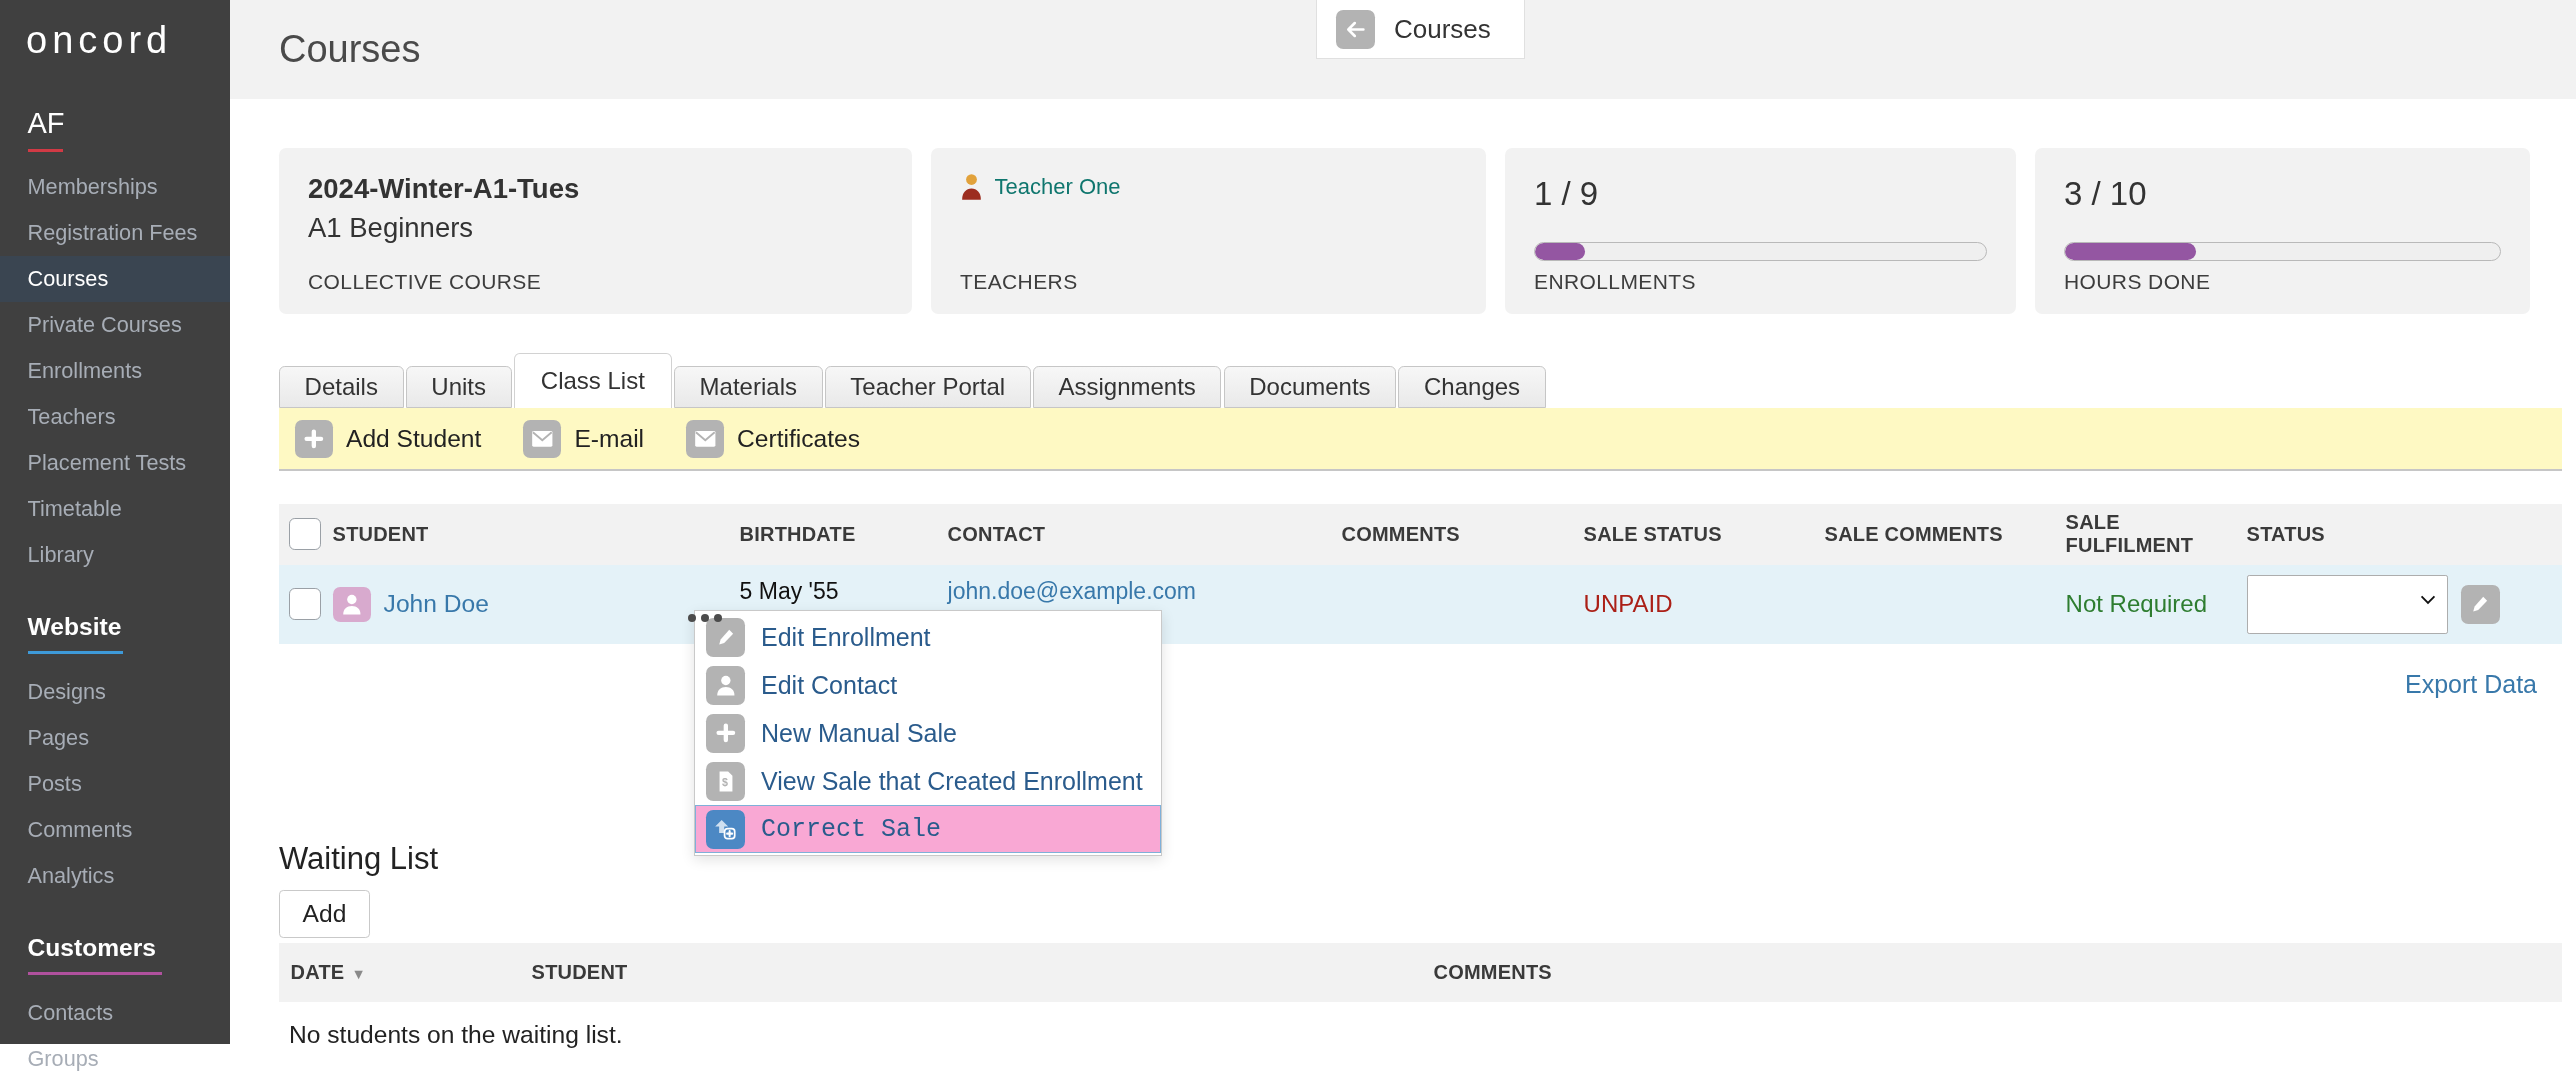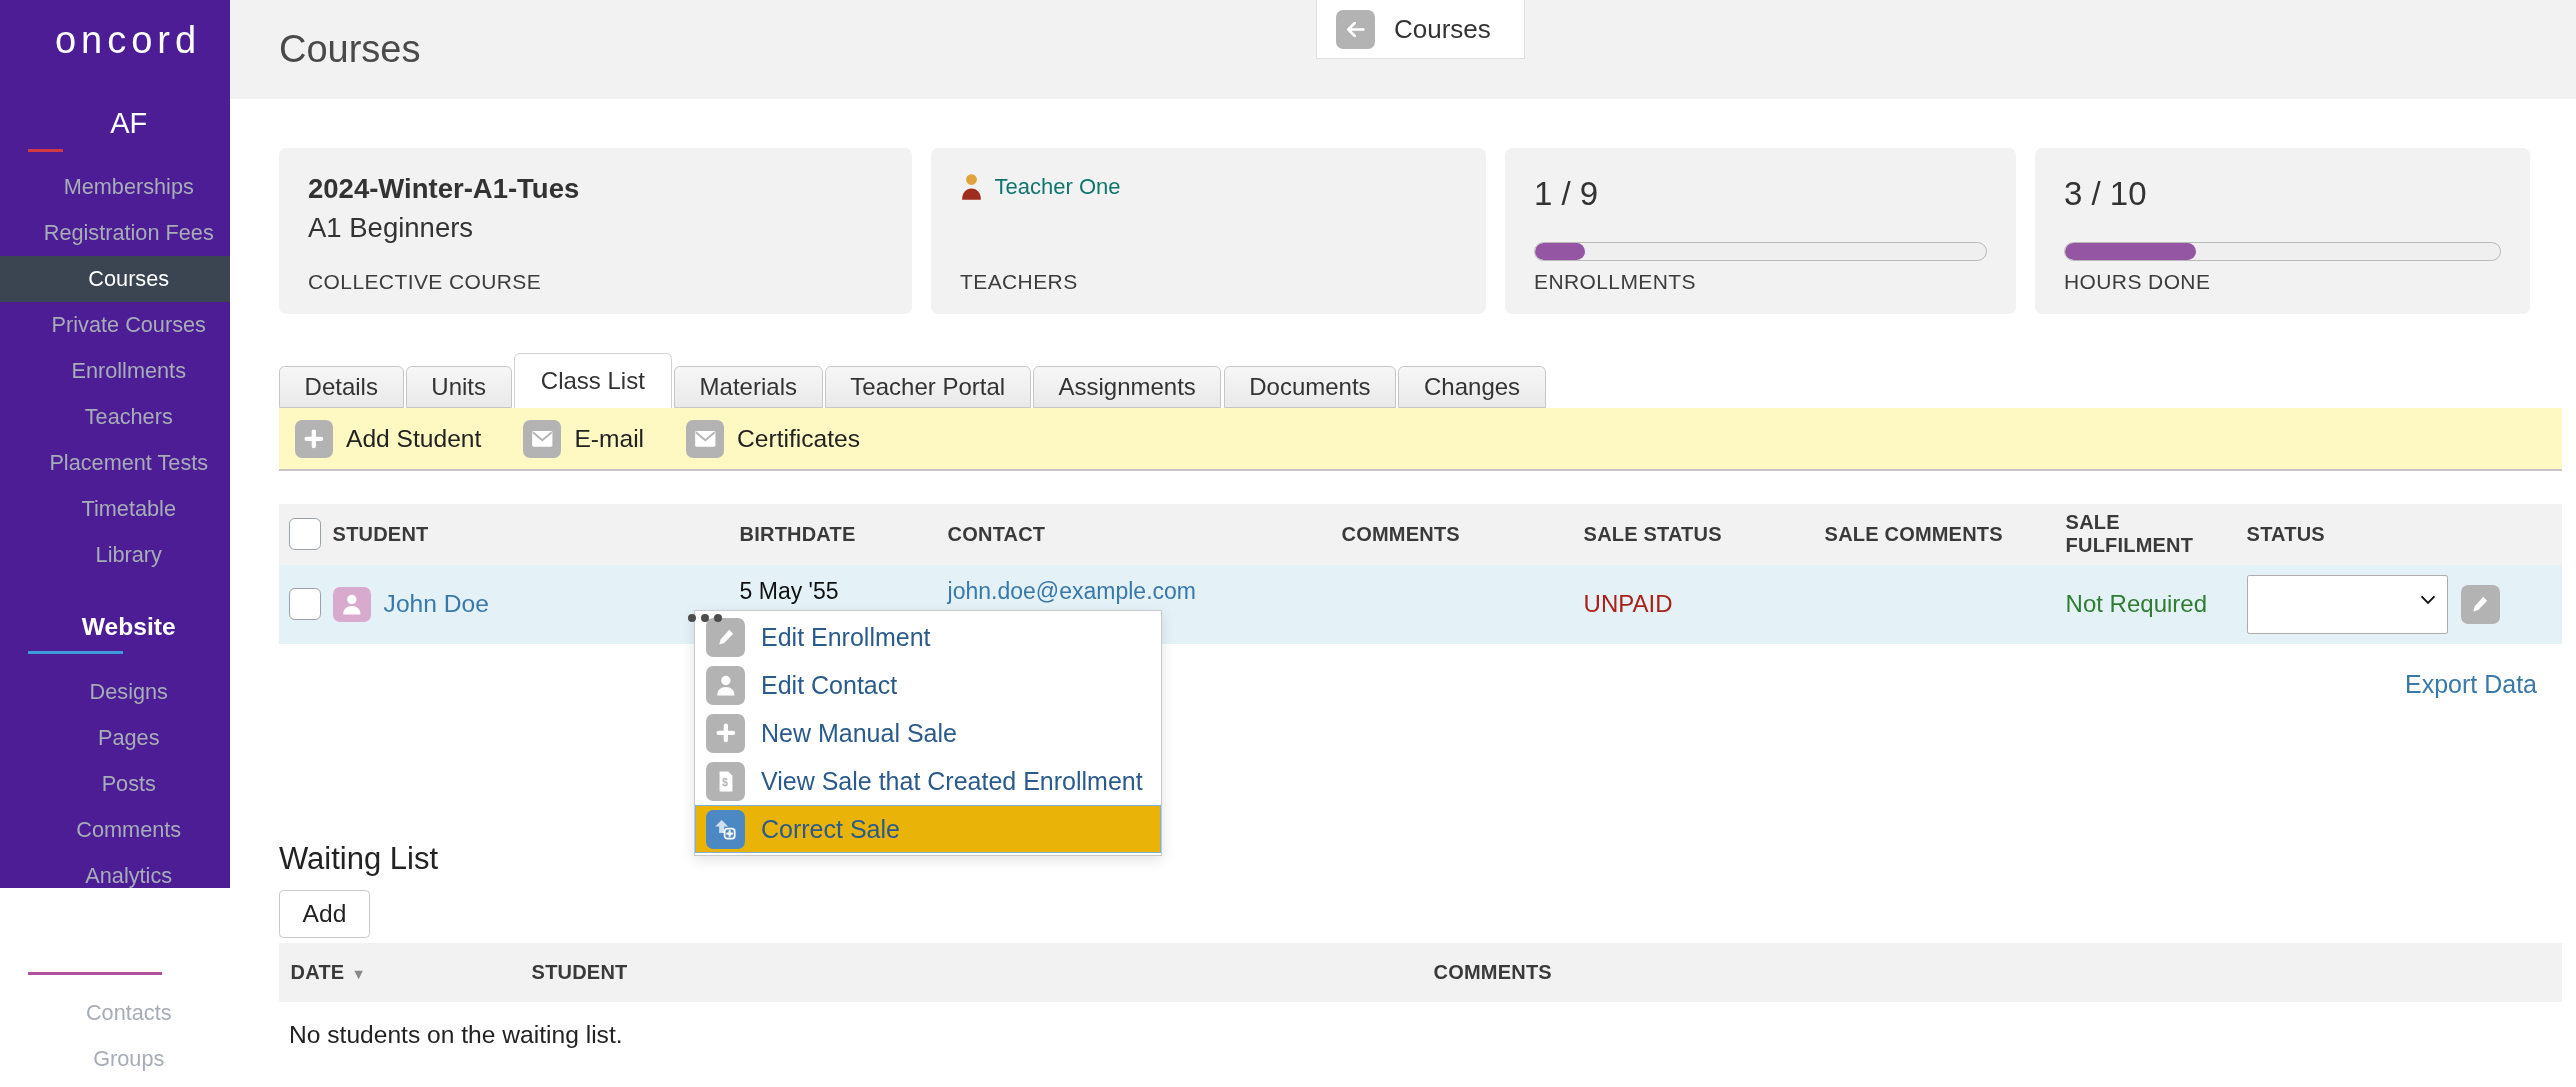--- a/index.html
+++ b/index.html
@@ -1,20 +1,20 @@
 <!DOCTYPE html>
 <html style="font-size:11.6px"><head>
 <meta charset="utf-8">
 <style>
   * { box-sizing: border-box; margin: 0; padding: 0; }
   body { font-family: "Liberation Sans", sans-serif; background: #fff; }
   .page { position: relative; width: 2576px; height: 1088px; background: #fff; overflow: hidden; }
 
   
-  .sidebar { position: absolute; left: 0; top: 0; width: 230px; height: 888px; background: #4c1d95; text-align: center; }
+  .sidebar { position: absolute; left: 0; top: 0; width: 230px; height: 1044px; background: #404040; }
   .logo { padding: 19px 0 0 26px; font-size: 38px; line-height: 43px; color: #fff; letter-spacing: 5px; font-weight: 400; }
   .workspace { margin: 45px 0 0 27.5px; font-size: 29px; color: #fff; font-weight: 500; }
   .ws-underline { width: 35px; height: 3.6px; background: #d13a45; margin: 8.7px 0 0 27.5px; }
   .nav { margin-top: 11.6px; }
   .nav-item { font-size: 21.7px; line-height: 46px; padding-left: 27.5px; color: #a7adb6; font-weight: 500; cursor: pointer; }
   .nav-item.active { background: #3a4551; color: #fff; }
   .side-heading { margin-top: 35px; padding-left: 27.5px; font-size: 24.6px; font-weight: bold; color: #fff; }
   .side-underline { height: 3.6px; margin: 10px 0 14.4px 27.5px; }
   .u-web { width: 95px; background: #3e9ad9; }
   .u-cust { width: 134px; background: #b0519e; }
@@ -74,21 +74,21 @@
   .sq-btn { width: 39px; height: 39px; background: #b3b3b3; border-radius: 7.2px; border: none; display: flex; align-items: center; justify-content: center; cursor: pointer; flex: none; }
   .dots { position: absolute; left: 458px; top: 515px; display: flex; gap: 5px; cursor: pointer; z-index: 11; }
   .dot { width: 8px; height: 8px; border-radius: 50%; background: #4c4c4c; }
 
   .export-row { text-align: right; padding-right: 24.6px; margin-top: 26px; }
   .export-link { font-size: 25px; color: #3878aa; cursor: pointer; }
 
   
   .menu { position: absolute; left: 464px; top: 511px; width: 468px; background: #fff; border: 1.4px solid #c9c9c9; box-shadow: 0 4.3px 13px rgba(0,0,0,0.12); z-index: 10; padding: 2.2px 0; }
   .menu-item { height: 48px; display: flex; align-items: center; gap: 16px; padding: 0 10px; font-size: 25px; color: #2a5b8c; font-weight: 500; border: 1.4px solid transparent; cursor: pointer; }
-  .menu-item.hl { background: #eab308; border-color: #7fb0d9; }
+  .menu-item.hl { background: #f9a8d4; border-color: #7fb0d9; font-family: Liberation Mono, monospace; }
   .m-ic { width: 39px; height: 39px; background: #b3b3b3; border-radius: 7.2px; display: flex; align-items: center; justify-content: center; flex: none; }
   .m-ic.blue { background: #4c88c4; }
 
   
   .wl-heading { margin-top: 142px; font-size: 31px; color: #222; }
   .wl-add { margin-top: 13px; width: 91px; height: 48px; background: #fff; border: 1.4px solid #c9c9c9; border-radius: 4.3px; font-size: 24.6px; color: #222; font-family: "Liberation Sans", sans-serif; cursor: pointer; }
   .wl-grid { display: grid; grid-template-columns: 241px 902px 1fr; align-items: center; }
   .wl-head { margin-top: 5.8px; background: #f2f2f2; height: 59px; }
   .sort-tri { font-size: 14.4px; color: #8a8a8a; margin-left: 7.2px; }
   .wl-empty { margin-top: 19px; padding-left: 10px; font-size: 24.6px; color: #222; }

